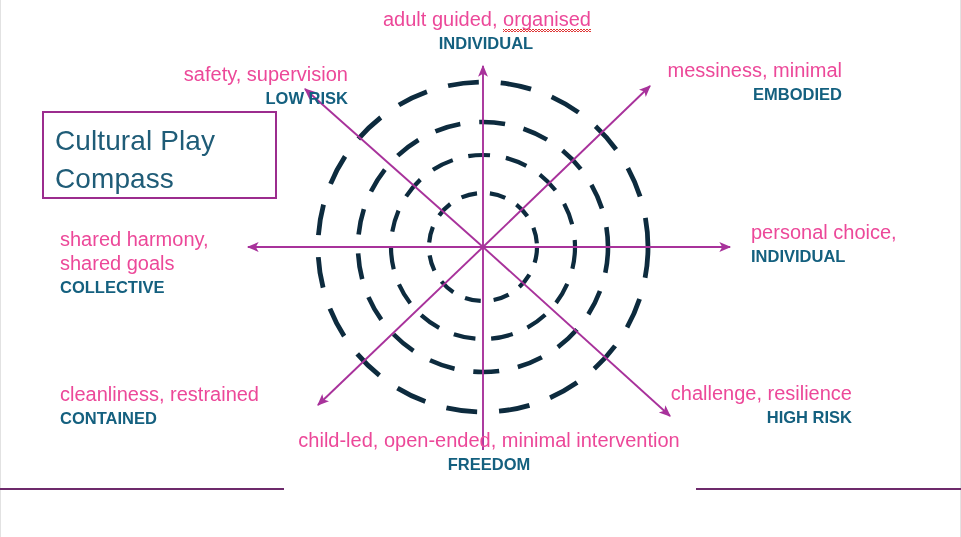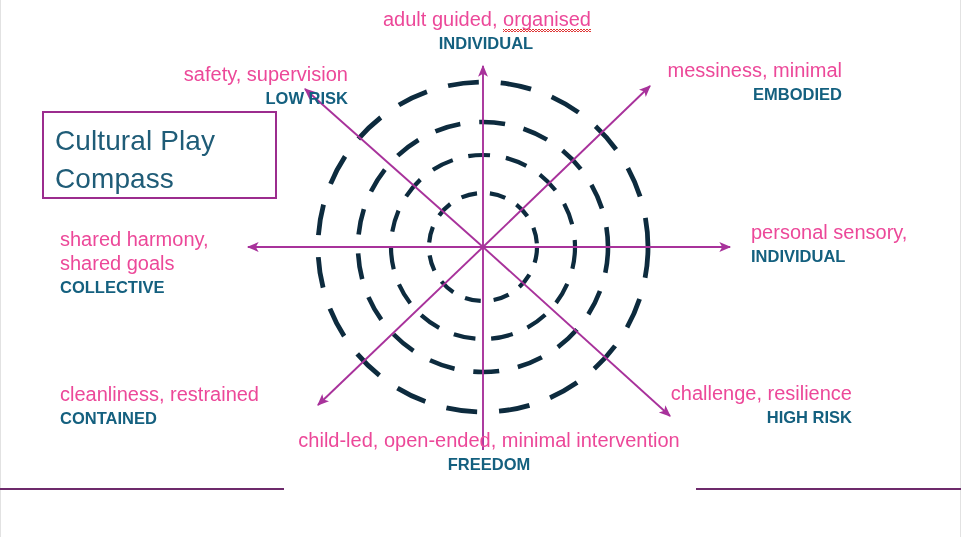--- a/index.html
+++ b/index.html
@@ -174,21 +174,21 @@
     <span class="desc"><span>adult guided, </span><span class="misspelled">organised</span></span>
     <span class="pole">INDIVIDUAL</span>
   </div>
 
   <div class="axis-label ta-right" id="label-embodied">
     <span class="desc">messiness, minimal</span>
     <span class="pole">EMBODIED</span>
   </div>
 
   <div class="axis-label ta-left" id="label-individual">
-    <span class="desc">personal sensory,</span>
+    <span class="desc">personal choice,</span>
     <span class="pole">INDIVIDUAL</span>
   </div>
 
   <div class="axis-label ta-right" id="label-high-risk">
     <span class="desc">challenge, resilience</span>
     <span class="pole">HIGH RISK</span>
   </div>
 
   <div class="axis-label ta-center" id="label-freedom">
     <span class="desc">child-led, open-ended, minimal intervention</span>

